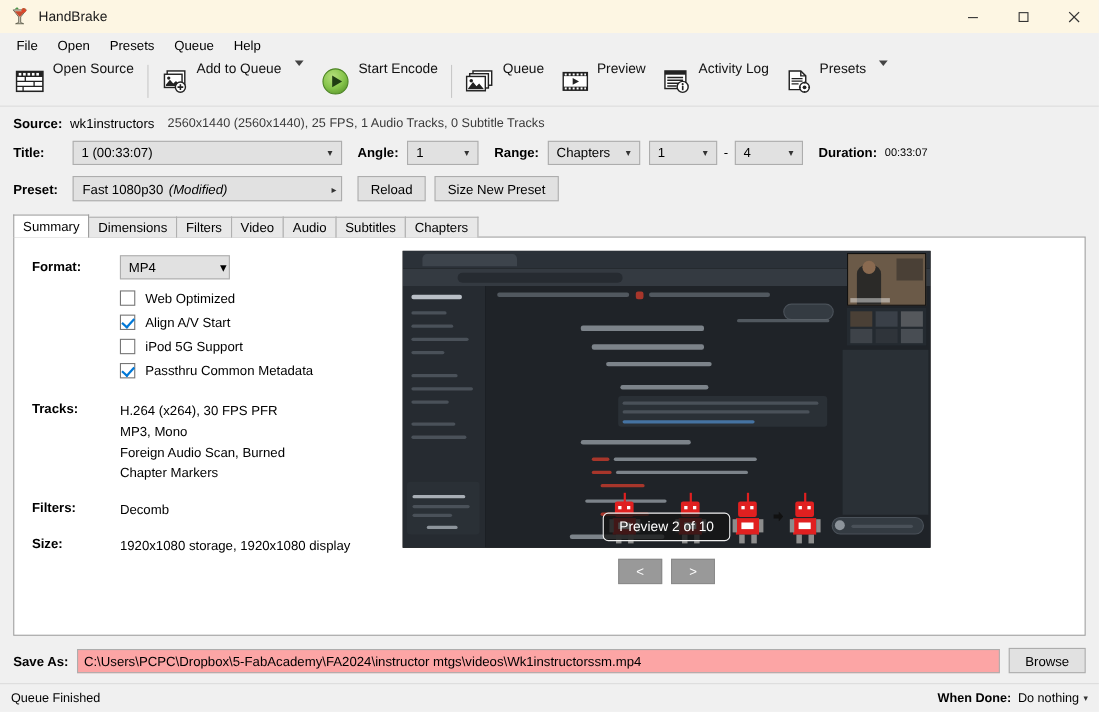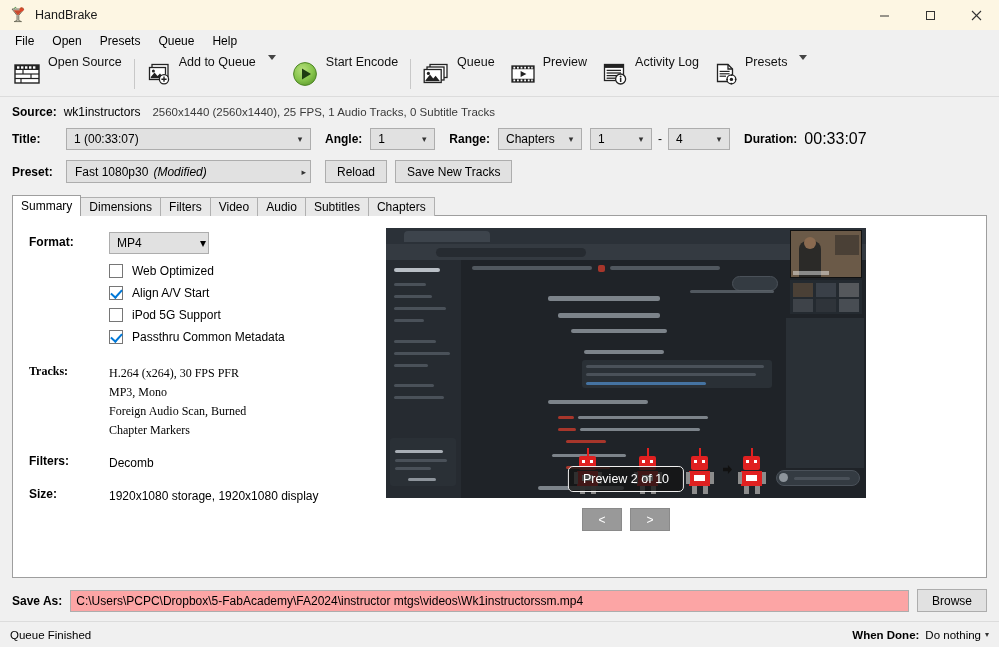--- a/index.html
+++ b/index.html
@@ -91,41 +91,41 @@
   .tab {
     height: 19px; padding: 0 8px; font-size: 12px; background: #e8e8e8;
     border: 1px solid #b0b0b0; border-bottom: none; display: flex; align-items: center;
     cursor: default; margin-right: -1px; color: #000;
   }
   .tab.active { background: #fff; height: 21px; border-color: #9e9e9e; z-index: 3; }
 
   
   .panel {
     margin: 0 12px; background: #fff; border: 1px solid #9e9e9e;
-    flex: 1 1 auto; display: flex; min-height: 0; position: relative; top: -1px; gap: 20px;
+    flex: 1 1 auto; display: flex; min-height: 0; position: relative; top: -1px;
   }
   .panel-left { width: 345px; flex: 0 0 345px; padding: 16px 0 0 16px; }
   .sumrow { display: flex; margin-bottom: 0; }
   .sum-lbl { width: 80px; flex: 0 0 80px; font-weight: bold; font-size: 12px; padding-top: 3px; }
   .fmt-combo {
     width: 100px; height: 22px; background: #e1e1e1; border: 1px solid #adadad;
     display: flex; align-items: center; padding: 0 2px 0 7px; font-size: 12px; cursor: default;
   }
   .chk-list { margin-top: 6px; margin-left: 80px; }
   .chk-row { display: flex; align-items: center; height: 22px; cursor: default; }
   .chk {
     width: 14px; height: 14px; border: 1px solid #767676; background: #fff;
     flex: 0 0 14px; margin-right: 9px; position: relative;
   }
   .chk.on::after {
     content: ""; position: absolute; left: 3px; top: 0px; width: 5px; height: 9px;
     border: solid #0078d7; border-width: 0 2px 2px 0; transform: rotate(42deg);
   }
   .chk-lbl { font-size: 12px; }
-  .tracks { margin-top: 16px; font-family: Liberation Serif, serif; }
+  .tracks { margin-top: 16px; }
   .tracks .sum-lbl { padding-top: 0; }
   .tval { font-size: 12px; line-height: 19px; }
   .mt14 { margin-top: 14px; }
 
   .panel-right { flex: 1 1 auto; padding: 12px 0 0 8px; }
   .prev-title { font-weight: bold; font-size: 12px; margin-bottom: 7px; }
   .prev-wrap { position: relative; width: 480px; height: 270px; background: #000; overflow: hidden; }
   .prev-overlay {
     position: absolute; left: 50%; transform: translateX(-50%); top: 238px;
     background: rgba(20,20,20,0.78); border: 1px solid #efefef; border-radius: 5px;
@@ -416,35 +416,35 @@
         <span class="val">1</span>
         <span class="arw">▾</span>
       </div>
       <span style="padding:0 6px;font-size:12px;">-</span>
       <div class="combo" style="width:62px;flex:0 0 62px;">
         <span class="val">4</span>
         <span class="arw">▾</span>
       </div>
       <div class="spacer-m"></div>
       <span class="lbl-b">Duration:</span>
-      <span style="margin-left:7px;font-size:16px;">00:33:07</span>
+      <span style="margin-left:7px;font-size:10px;">00:33:07</span>
     </div>
 
     <div class="row presetrow">
       <span class="lbl-b" style="width:54px;flex:0 0 54px;">Preset:</span>
       <div class="preset-combo" style="width:245px;flex:0 0 245px;">
         <span class="val">
           <span>Fast 1080p30</span><span class="mod">(Modified)</span>
         </span>
         <span class="arw-r">▸</span>
       </div>
       <div class="spacer-m"></div>
       <div class="btn">Reload</div>
       <div class="spacer-s"></div>
-      <div class="btn">Save New Tracks</div>
+      <div class="btn">Size New Preset</div>
     </div>
   </div>
 
   <div class="tabs">
     <div class="tab active">Summary</div>
     <div class="tab">Dimensions</div>
     <div class="tab">Filters</div>
     <div class="tab">Video</div>
     <div class="tab">Audio</div>
     <div class="tab">Subtitles</div>

